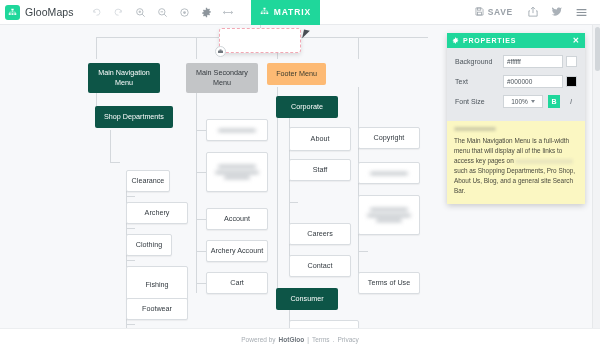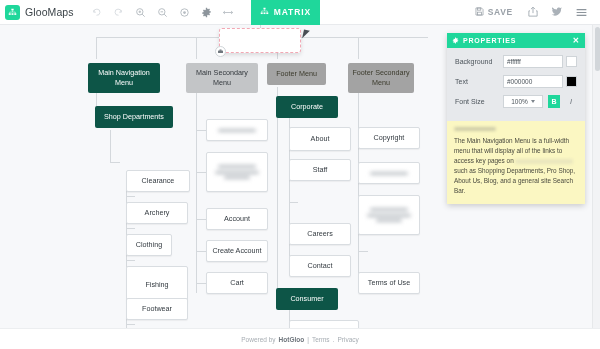--- a/index.html
+++ b/index.html
@@ -61,21 +61,21 @@
     position: absolute; border-radius: 2px;
     display: flex; align-items: center; justify-content: center; text-align: center;
     font-size: 7.2px; line-height: 1.35; cursor: pointer; padding: 6px 3px;
   }
   .node.plain {
     background: #ffffff; border: 1px solid #d9dde1; color: #333a40;
     box-shadow: 0 1px 1px rgba(0,0,0,.05);
   }
   .node.darkgreen { background: #0d5547; color: #ffffff; }
   .node.teal      { background: #16b7a6; color: #ffffff; }
-  .node.tan       { background: #a3a3a3; color: #3b3a2c; }
+  .node.tan       { background: #fdba74; color: #3b3a2c; }
   .node.grey      { background: #c3c5c7; color: #33383d; }
   .node.blurred   { color: transparent; }
   .node.blurred .blur-lines { filter: blur(2.2px); width: 100%; }
   .blur-lines i {
     display: block; height: 3px; margin: 2.2px auto; border-radius: 2px;
     background: #b9bec3;
   }
 
   .node.root {
     background: #ffffff; border: 1.5px dashed #f2a8b4; border-radius: 3px;
@@ -318,21 +318,21 @@
       </span>
       <span class="root-cursor"></span>
     </div>
 
     <div class="node darkgreen" style="left:88px;  top:38px;  width:72px; height:30px;">
         <span>Main Navigation Menu</span>
       </div>
     <div class="node darkgreen" style="left:95px;  top:81px;  width:78px; height:22px;">
         <span>Shop Departments</span>
       </div>
-    <div class="node plain" style="left:126px; top:145px; width:64px; height:22px;">
+    <div class="node plain" style="left:126px; top:145px; width:44px; height:22px;">
         <span>Clearance</span>
       </div>
     <div class="node plain" style="left:126px; top:177px; width:62px; height:22px;">
         <span>Archery</span>
       </div>
     <div class="node plain" style="left:126px; top:209px; width:46px; height:22px;">
         <span>Clothing</span>
       </div>
     <div class="node plain" style="left:126px; top:241px; width:62px; height:38px;">
         <span>Fishing</span>
@@ -353,21 +353,21 @@
       <div class="blur-lines">
           <i style="width:72%"></i>
           <i style="width:80%"></i>
           <i style="width:48%"></i>
         </div>
     </div>
     <div class="node plain" style="left:206px; top:183px; width:62px; height:22px;">
         <span>Account</span>
       </div>
     <div class="node plain" style="left:206px; top:215px; width:62px; height:22px;">
-        <span>Create Account</span>
+        <span>Archery Account</span>
       </div>
     <div class="node plain" style="left:206px; top:247px; width:62px; height:22px;">
         <span>Cart</span>
       </div>
 
     <div class="node tan" style="left:267px; top:38px;  width:59px; height:22px;">
         <span>Footer Menu</span>
       </div>
     <div class="node darkgreen" style="left:276px; top:71px;  width:62px; height:22px;">
         <span>Corporate</span>
@@ -384,23 +384,20 @@
     <div class="node plain" style="left:289px; top:230px; width:62px; height:22px;">
         <span>Contact</span>
       </div>
     <div class="node darkgreen" style="left:276px; top:263px; width:62px; height:22px;">
         <span>Consumer</span>
       </div>
     <div class="node plain" style="left:289px; top:295px; width:70px; height:22px;">
         <span>Shop Departments</span>
       </div>
 
-    <div class="node tan" style="left:348px; top:38px;  width:66px; height:30px;">
-        <span>Footer Secondary Menu</span>
-      </div>
     <div class="node plain" style="left:358px; top:102px; width:62px; height:22px;">
         <span>Copyright</span>
       </div>
     <div class="node plain blurred" style="left:358px; top:137px; width:62px; height:22px;">
       <div class="blur-lines">
           <i style="width:70%"></i>
         </div>
     </div>
     <div class="node plain blurred" style="left:358px; top:170px; width:62px; height:40px;">
       <div class="blur-lines">

